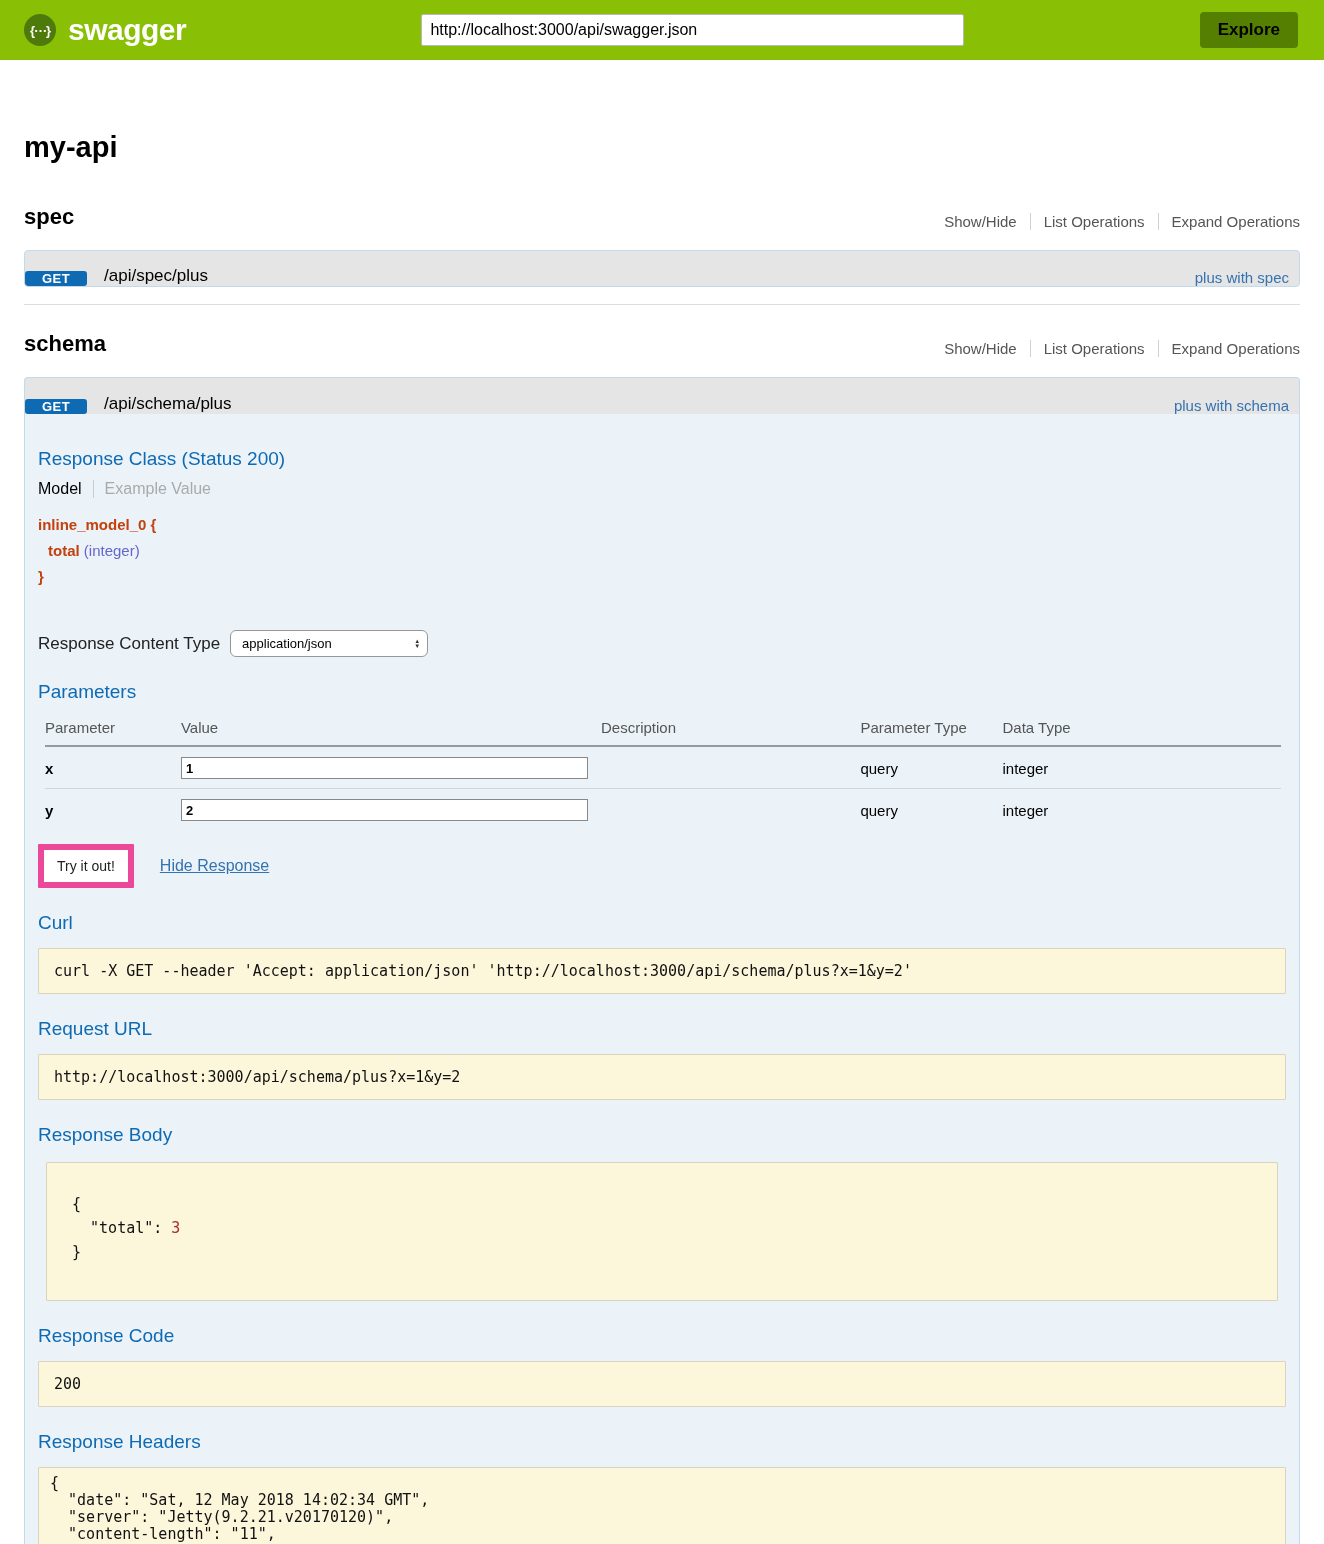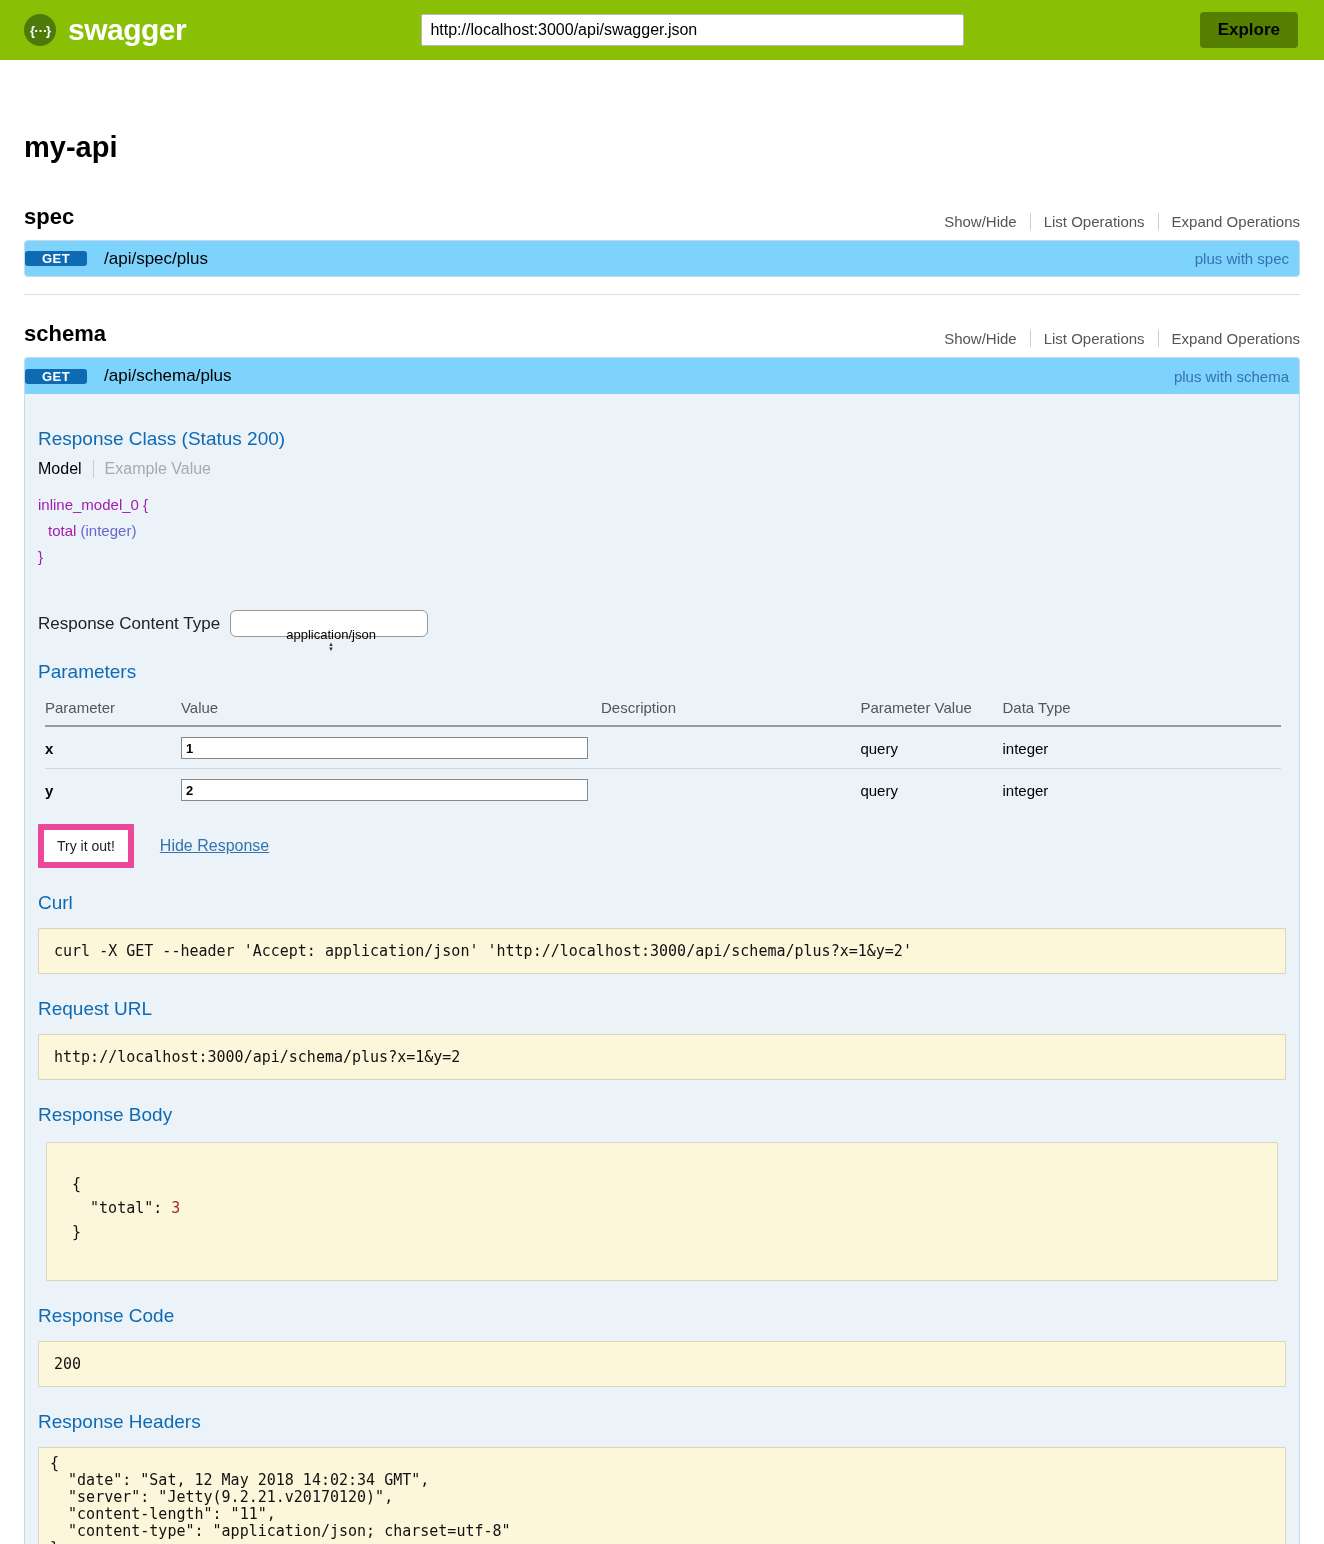--- a/index.html
+++ b/index.html
@@ -53,26 +53,27 @@
     margin: 26px 0 10px;
   }
   .section-title { font-size: 22px; font-weight: bold; color: #000; margin: 0; }
   .ops-links { display: flex; align-items: center; font-size: 15px; color: #555; }
   .ops-links a { color: #555; text-decoration: none; padding: 0 13px; cursor: pointer; }
   .ops-links a + a { border-left: 1px solid #d0d0d0; }
   .ops-links a:last-child { padding-right: 0; }
 
   
   .endpoint-row {
-    display: flex; align-items: center;
-    background: #7dd3fc;
+    display: flex; align-items: flex-end;
+    background: #e5e5e5;
     border: 1px solid #c3d9ec;
     border-radius: 4px;
     height: 37px;
     overflow: hidden;
+    margin-top: 20px;
   }
   .endpoint-row.open { border-radius: 4px 4px 0 0; border-bottom: none; }
   .method-badge {
     background: #0f6ab4; color: #fff;
     width: 62px; display: flex; align-items: center; justify-content: center;
     font-size: 13px; font-weight: bold; letter-spacing: 0.5px;
     border-radius: 3px; cursor: pointer;
   }
   .endpoint-path {
     flex: 1; display: flex; align-items: center;
@@ -96,30 +97,30 @@
   .blue-heading {
     color: #0f6ab4; font-size: 19px; font-weight: 400; margin: 24px 0 10px;
   }
   .blue-heading.first { margin-top: 24px; }
 
   .model-tabs { display: flex; align-items: center; font-size: 16px; margin: 2px 0 12px; }
   .tab-model { color: #000; padding-right: 11px; cursor: pointer; }
   .tab-example { color: #aaa; padding-left: 11px; border-left: 1px solid #ccc; cursor: pointer; }
 
   .model-sig { font-size: 15px; color: #333; margin: 14px 0 0; line-height: 26px; }
-  .model-sig .sig-bold { font-weight: normal; color: #a21caf; }
+  .model-sig .sig-bold { font-weight: bold; color: #c2410c; }
   .model-sig .sig-prop { margin-left: 10px; }
   .model-sig .prop-type { color: #6666cc; font-weight: 400; }
 
   .rct-row { display: flex; align-items: center; gap: 10px; margin: 40px 0 6px; font-size: 17px; color: #222; }
   .fake-select {
     display: inline-flex; align-items: center; justify-content: space-between;
     width: 198px; height: 27px;
     background: #fff; border: 1px solid #979797; border-radius: 6px;
-    padding: 16px 7px 0 11px; font-size: 13px; color: #000; cursor: pointer; flex-direction: column;
+    padding: 0 7px 0 11px; font-size: 13px; color: #000; cursor: pointer;
   }
   .sel-arrows { display: flex; flex-direction: column; align-items: center; font-size: 6px; line-height: 5px; color: #333; }
 
   
   .params-table { width: 99%; margin: 4px 0 0 7px; border-collapse: collapse; }
   .params-table th {
     text-align: left; font-weight: 400; color: #555; font-size: 15px;
     padding: 6px 0 9px; border-bottom: 2px solid #999;
   }
   .params-table td { padding: 10px 0 9px; vertical-align: middle; }
@@ -231,21 +232,21 @@
     </div>
 
     <h3 class="blue-heading">Parameters</h3>
 
     <table class="params-table">
       <thead>
         <tr>
           <th class="col-param">Parameter</th>
           <th class="col-value">Value</th>
           <th class="col-desc">Description</th>
-          <th class="col-ptype">Parameter Value</th>
+          <th class="col-ptype">Parameter Type</th>
           <th class="col-dtype">Data Type</th>
         </tr>
       </thead>
       <tbody>
         <tr class="has-sep">
           <td class="param-name">x</td>
           <td><input class="param-input" type="text" value="1" style=""></td>
           <td class="cell-plain"></td>
           <td class="cell-plain">query</td>
           <td class="cell-plain">integer</td>

